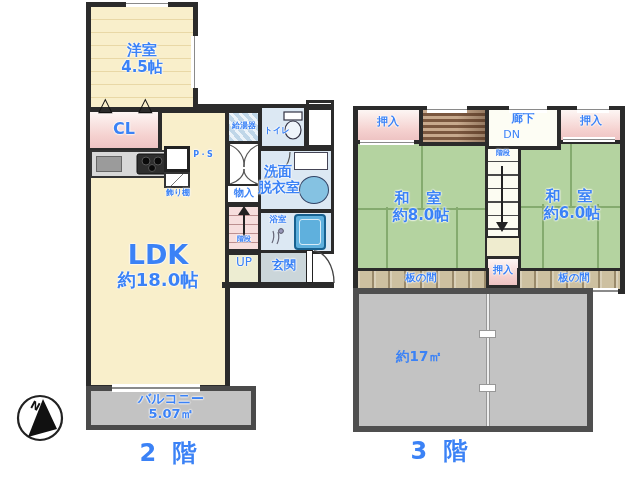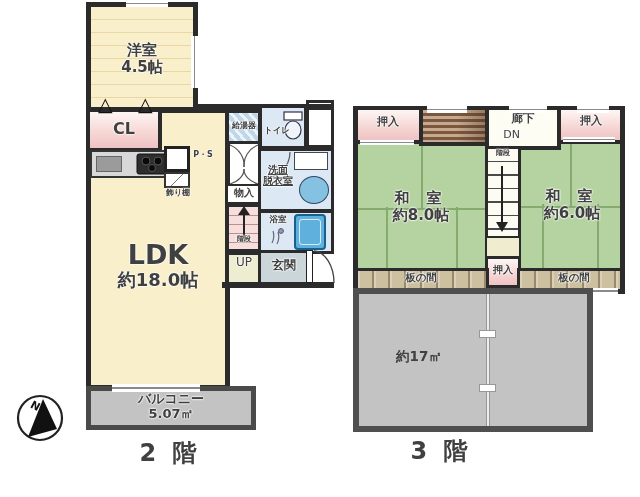--- a/index.html
+++ b/index.html
@@ -1,21 +1,21 @@
 <!DOCTYPE html>
 <html><head>
 <meta charset="utf-8">
 <style>
   :root{ --wall:#2b2b2b; }
   html,body{margin:0;padding:0;background:#fff;}
   body{font-family:"DejaVu Sans","Liberation Sans",sans-serif;}
   .canvas{position:relative;width:640px;height:497px;background:#fff;overflow:hidden;}
   .abs{position:absolute;box-sizing:border-box;}
   .room{position:absolute;box-sizing:border-box;border:3px solid var(--wall);}
-  .lbl{position:absolute;box-sizing:border-box;font-weight:bold;color:#404040;line-height:1.12;
+  .lbl{position:absolute;box-sizing:border-box;font-weight:bold;color:#3b82f6;line-height:1.12;
        text-align:center;text-shadow:0 0 2px #fff,0 0 2px #fff,0 0 2px #fff;white-space:nowrap;}
   .wall{position:absolute;background:var(--wall);}
   
   .cream{background:repeating-linear-gradient(180deg,#f9efcb 0 12px,#e9d8a6 12px 13px);}
   .cream-plain{background:#f9efcb;}
   .pinkgrad{background:linear-gradient(180deg,#fdf6f4 0%,#f5d2d0 65%,#eec3c3 100%);}
   .tatami{background-color:#b4d3a0;background-repeat:no-repeat;
     background-image:linear-gradient(#85ab6f,#85ab6f),linear-gradient(#85ab6f,#85ab6f),
                      linear-gradient(#85ab6f,#85ab6f),linear-gradient(#85ab6f,#85ab6f);
     background-size:2px 52%,100% 2px,2px 50%,2px 50%;
@@ -106,21 +106,21 @@
     </svg>
     <div class="lbl" style="left:260px;top:126px;width:34px;font-size:8.5px;">トイレ</div>
     <div class="room shaft" style="left:306px;top:100px;width:28px;height:48px;"></div>
 
     <div class="room blue" style="left:258px;top:148px;width:76px;height:64px;"></div>
     <svg class="abs" style="left:262px;top:150px;" width="30" height="30" viewBox="0 0 30 30">
       <path d="M28,2 A26,26 0 0 1 2,28" fill="none" stroke="#555" stroke-width="1.2"></path>
     </svg>
     <div class="abs" style="left:294px;top:152px;width:34px;height:18px;background:#fff;border:1.5px solid #445;"></div>
     <div class="abs" style="left:299px;top:176px;width:30px;height:28px;border-radius:50%;background:#85c2e2;border:1.5px solid #346;"></div>
-    <div class="lbl" style="left:258px;top:164px;width:40px;font-size:10px;text-decoration:underline;">
+    <div class="lbl" style="left:258px;top:164px;width:40px;font-size:14px;">
       <span>洗面</span><br>
       <span>脱衣室</span>
     </div>
 
     <div class="room blue" style="left:258px;top:210px;width:76px;height:44px;"></div>
     <div class="lbl" style="left:262px;top:215px;width:32px;font-size:8.5px;">浴室</div>
     <svg class="abs" style="left:268px;top:227px;" width="20" height="20" viewBox="0 0 20 20">
       <path d="M4,16 Q7,10 5,4" fill="none" stroke="#667" stroke-width="1.2"></path>
       <path d="M9,17 Q12,11 10,5" fill="none" stroke="#667" stroke-width="1.2"></path>
       <circle cx="13" cy="4" r="2.4" fill="#99b" stroke="#556"></circle>

